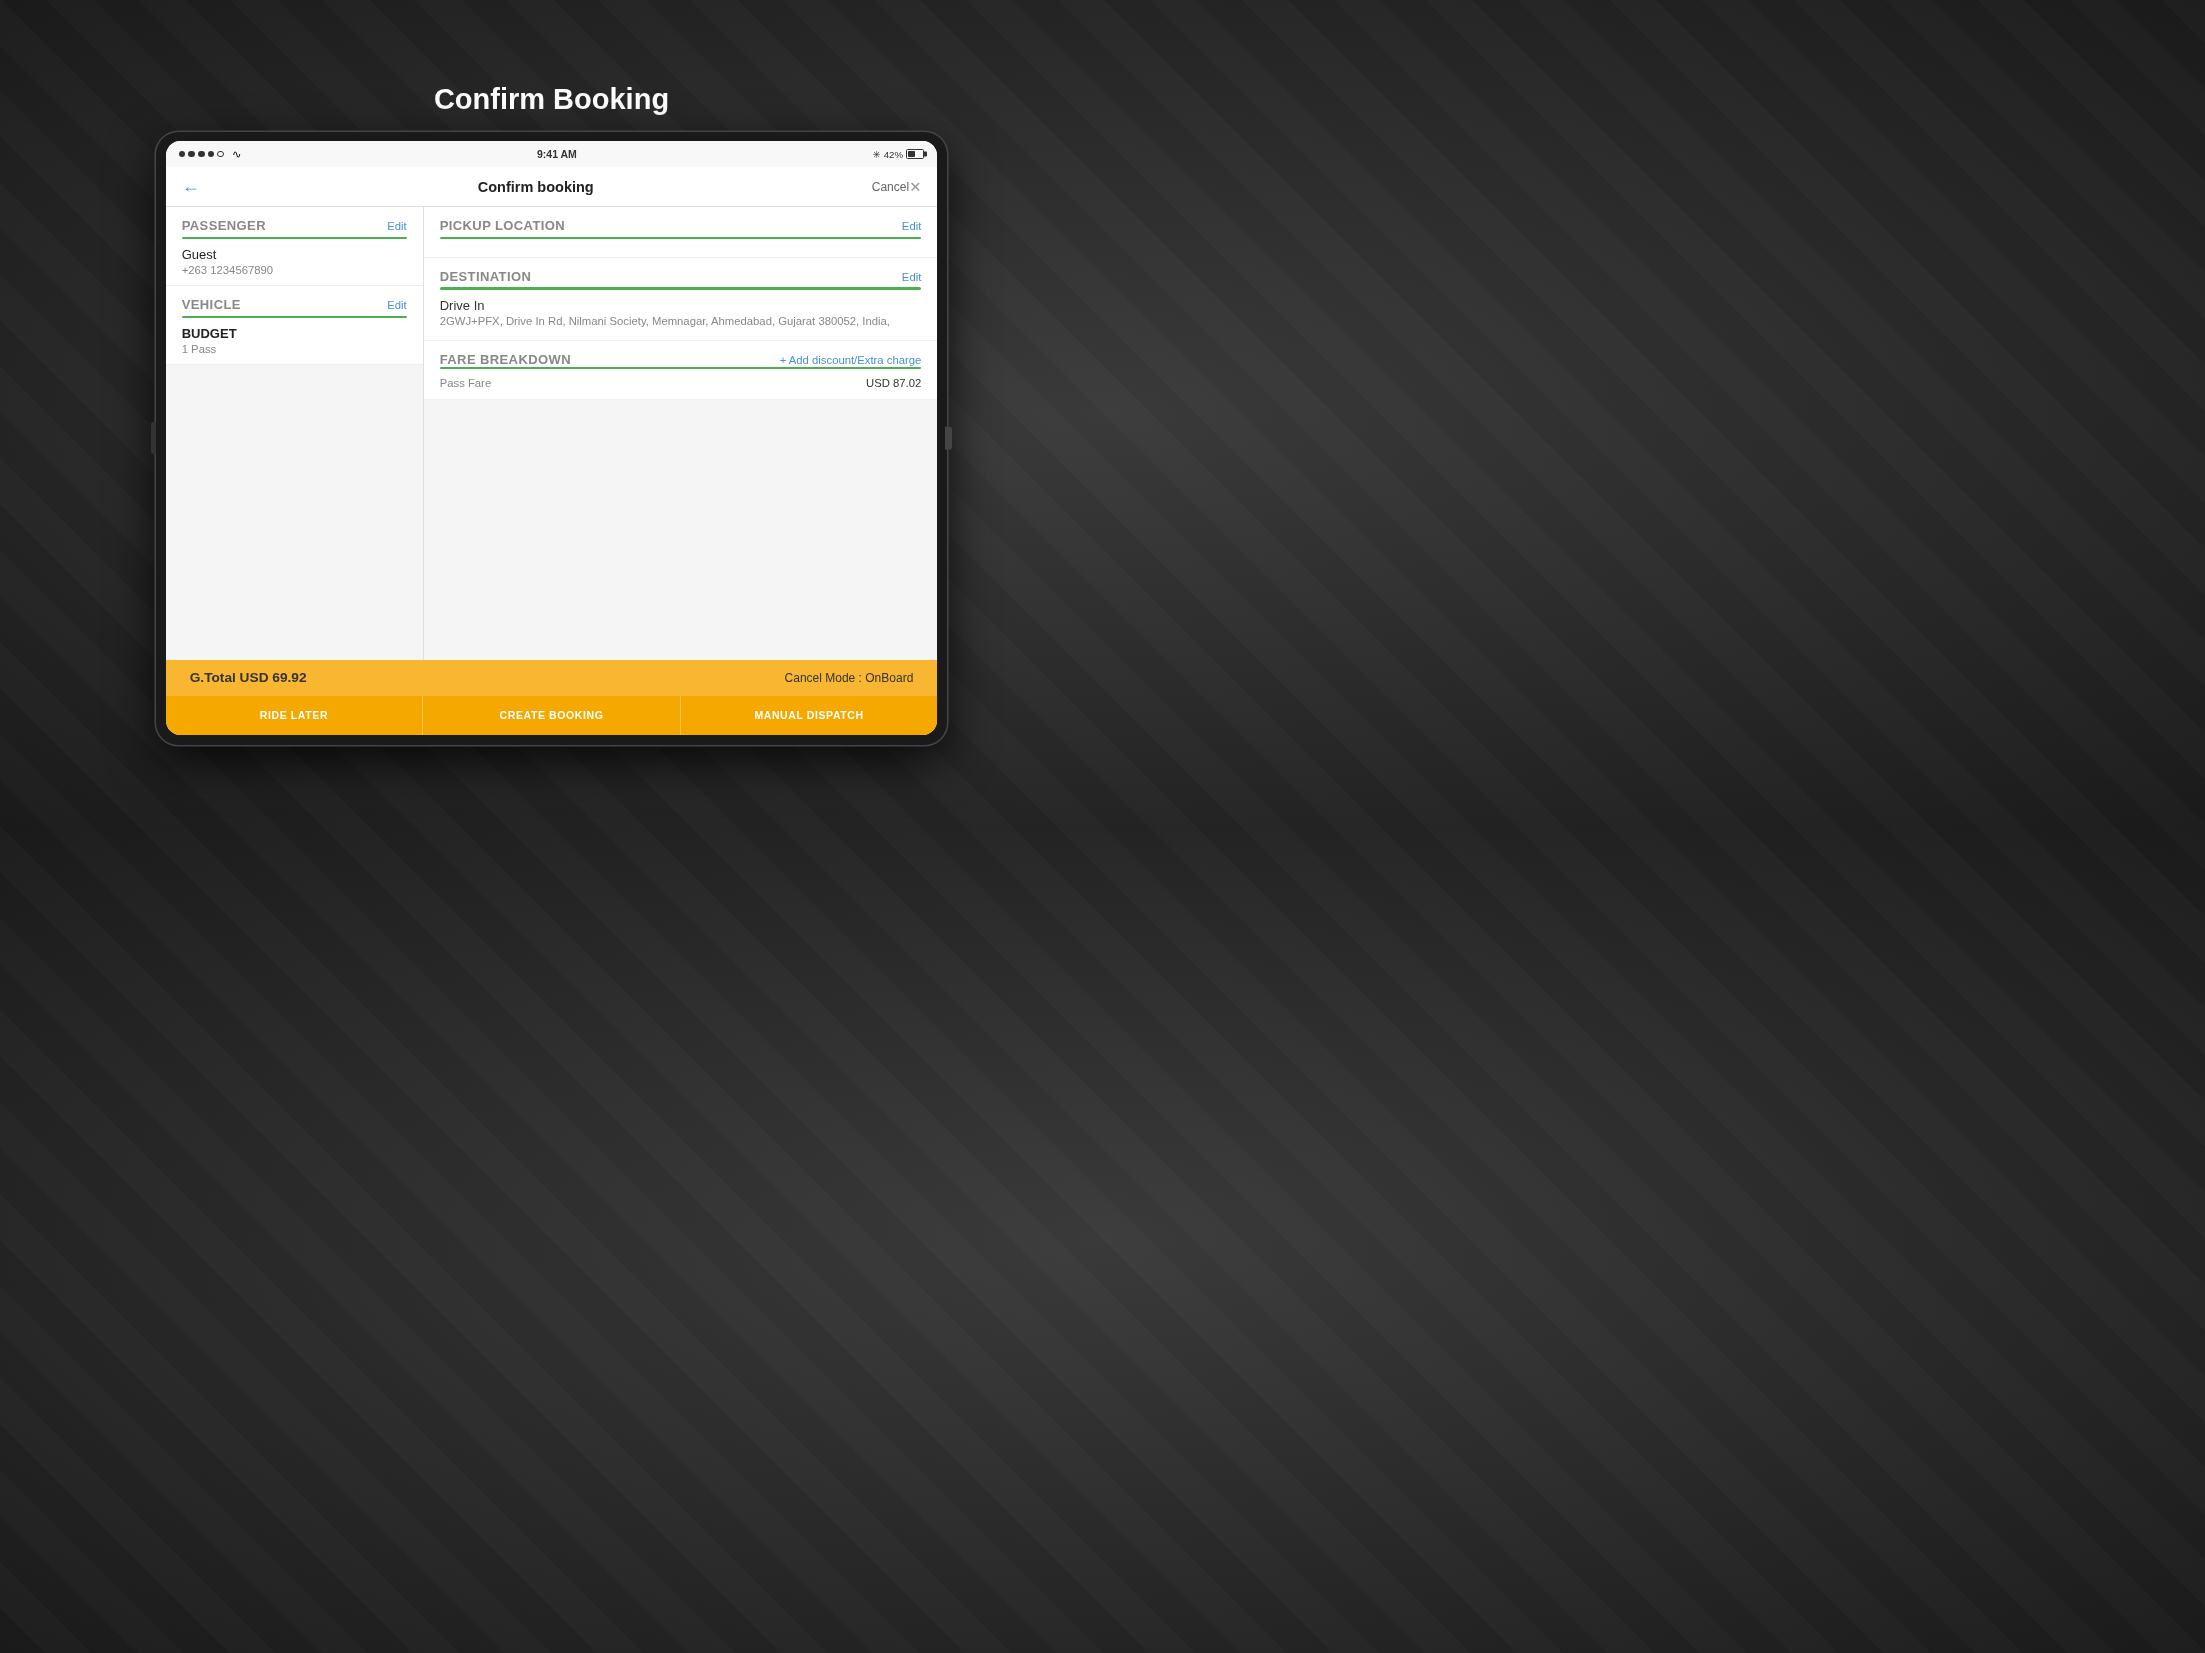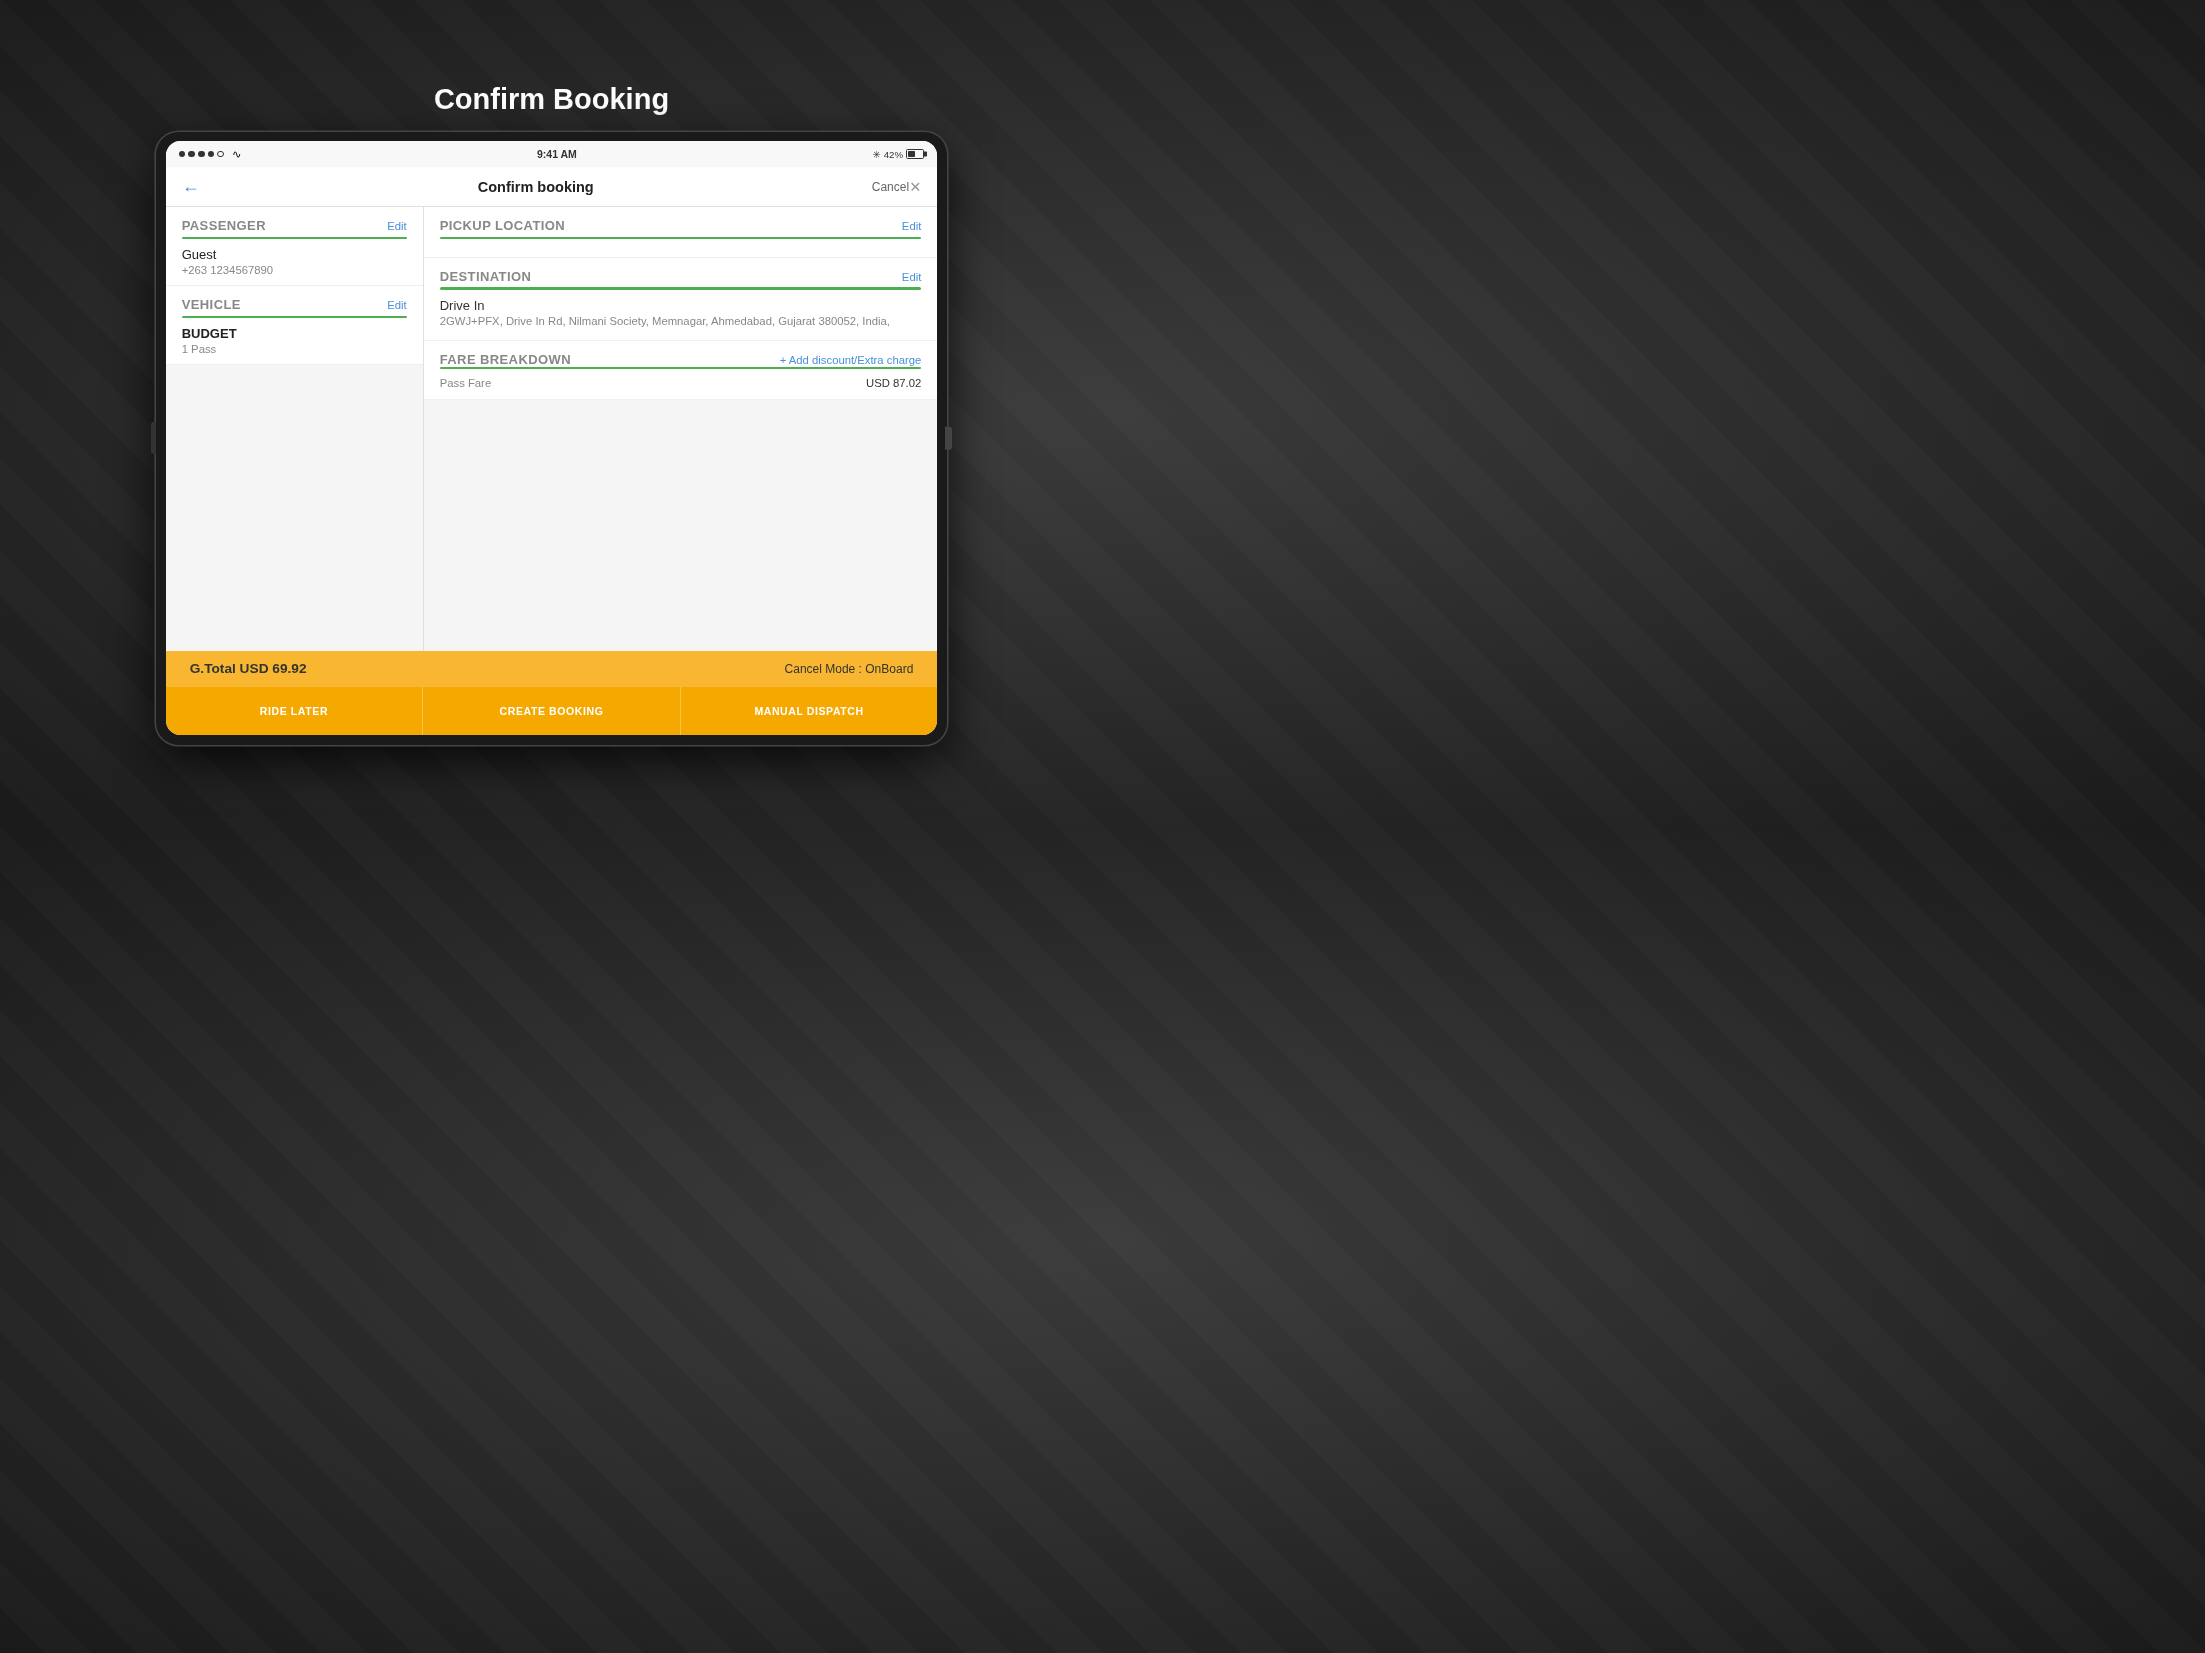--- a/index.html
+++ b/index.html
@@ -352,21 +352,21 @@
       font-weight: 600;
       color: #333;
     }
 
     .footer-payment-text {
       font-size: 12px;
       color: #333;
     }
 
     .footer-actions {
-      height: 48px;
+      height: 39px;
       background: #f5a800;
       display: flex;
       align-items: center;
       flex-shrink: 0;
     }
 
     .footer-btn {
       flex: 1;
       height: 100%;
       display: flex;

